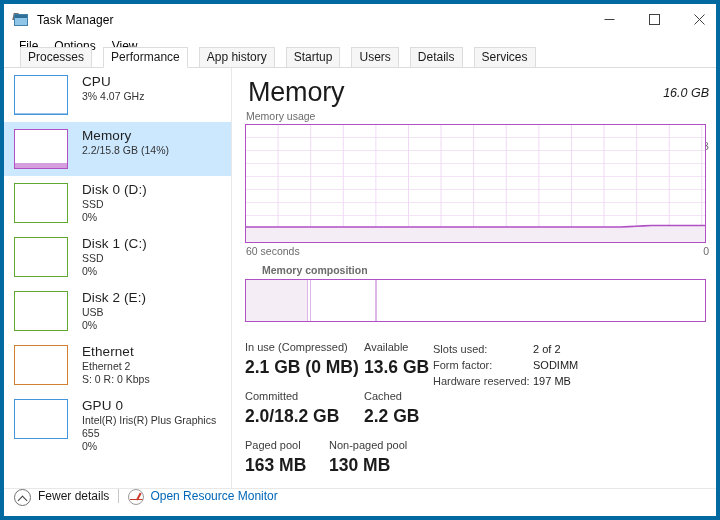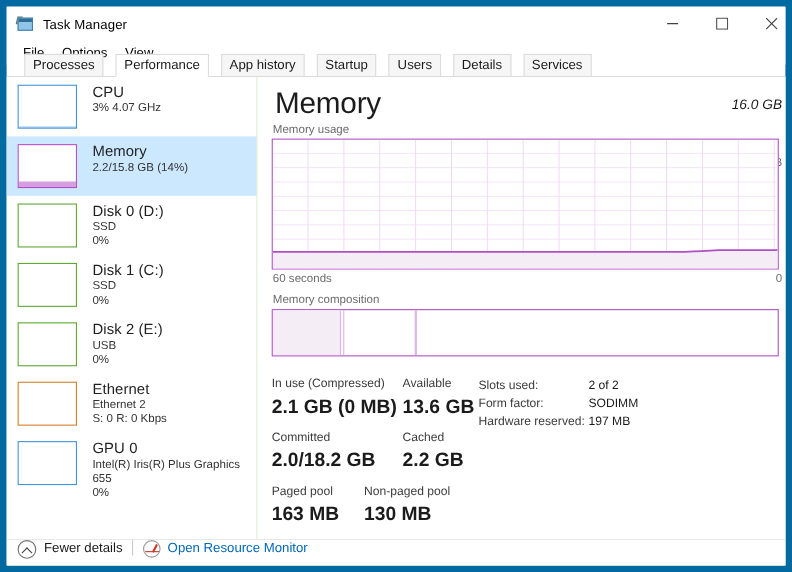--- a/index.html
+++ b/index.html
@@ -8,21 +8,21 @@
     width: 720px; height: 520px;
     background: #ffffff;
     font-family: "Liberation Sans", sans-serif;
     color: #000000;
     overflow: hidden;
   }
   #app {
     position: relative;
     width: 720px; height: 520px;
     background: #ffffff;
-    border: 6px solid #0369a1;
+    border: 4px solid #0369a1;
     overflow: hidden;
   }
 
   
   #titlebar {
     position: absolute; left: 0; top: 0; width: 718px; height: 31px;
     background: #ffffff;
     display: flex; align-items: center;
   }
   #title-left { display: flex; align-items: center; padding-left: 9px; gap: 8px; }
@@ -356,21 +356,21 @@
         <div id="usage-grid"></div>
         <svg id="usage-svg" viewBox="0 0 461 119" preserveAspectRatio="none">
           <path id="usage-area" fill="#f4edf6" stroke="none" d="M0.00 102.43 L7.68 102.43 L15.37 102.43 L23.05 102.43 L30.73 102.43 L38.42 102.43 L46.10 102.43 L53.78 102.43 L61.47 102.43 L69.15 102.43 L76.83 102.43 L84.52 102.43 L92.20 102.43 L99.88 102.43 L107.57 102.43 L115.25 102.43 L122.93 102.43 L130.62 102.43 L138.30 102.43 L145.98 102.43 L153.67 102.43 L161.35 102.43 L169.03 102.43 L176.72 102.43 L184.40 102.43 L192.08 102.43 L199.77 102.43 L207.45 102.43 L215.13 102.43 L222.82 102.43 L230.50 102.43 L238.18 102.43 L245.87 102.43 L253.55 102.43 L261.23 102.43 L268.92 102.43 L276.60 102.43 L284.28 102.43 L291.97 102.43 L299.65 102.43 L307.33 102.43 L315.02 102.43 L322.70 102.43 L330.38 102.43 L338.07 102.43 L345.75 102.43 L353.43 102.43 L361.12 102.43 L368.80 102.43 L376.48 102.43 L384.17 102.05 L391.85 101.68 L399.53 101.30 L407.22 100.92 L414.90 100.92 L422.58 100.92 L430.27 100.92 L437.95 100.92 L445.63 100.92 L453.32 100.92 L461.00 100.92 L461 119 L0 119 Z"></path>
           <path id="usage-line" fill="none" stroke="#b14fc5" stroke-width="1.6" d="M0.00 102.43 L7.68 102.43 L15.37 102.43 L23.05 102.43 L30.73 102.43 L38.42 102.43 L46.10 102.43 L53.78 102.43 L61.47 102.43 L69.15 102.43 L76.83 102.43 L84.52 102.43 L92.20 102.43 L99.88 102.43 L107.57 102.43 L115.25 102.43 L122.93 102.43 L130.62 102.43 L138.30 102.43 L145.98 102.43 L153.67 102.43 L161.35 102.43 L169.03 102.43 L176.72 102.43 L184.40 102.43 L192.08 102.43 L199.77 102.43 L207.45 102.43 L215.13 102.43 L222.82 102.43 L230.50 102.43 L238.18 102.43 L245.87 102.43 L253.55 102.43 L261.23 102.43 L268.92 102.43 L276.60 102.43 L284.28 102.43 L291.97 102.43 L299.65 102.43 L307.33 102.43 L315.02 102.43 L322.70 102.43 L330.38 102.43 L338.07 102.43 L345.75 102.43 L353.43 102.43 L361.12 102.43 L368.80 102.43 L376.48 102.43 L384.17 102.05 L391.85 101.68 L399.53 101.30 L407.22 100.92 L414.90 100.92 L422.58 100.92 L430.27 100.92 L437.95 100.92 L445.63 100.92 L453.32 100.92 L461.00 100.92"></path>
         </svg>
       </div>
 
       <div class="chart-cap-left" style="left:14px; top:177px;">60 seconds</div>
       <div class="chart-cap-right" style="right:13px; top:177px;">0</div>
 
-      <div class="chart-cap-left" style="left:14px; top:196px;">Memory composition</div>
+      <div class="chart-cap-left" style="left:30px; top:196px;font-weight:bold;">Memory composition</div>
 
       <div id="comp-bar">
         <div id="comp-inuse" style="width: 60.914px;"></div>
       <div class="comp-div" style="left: 60.914px;"></div>
           <div class="comp-div" style="left: 63.662px;"></div>
           <div class="comp-div" style="left: 129.156px;"></div>
         </div>
 
       <div id="stats">
         <div class="stat-col" style="left:0px; top:0px;">

